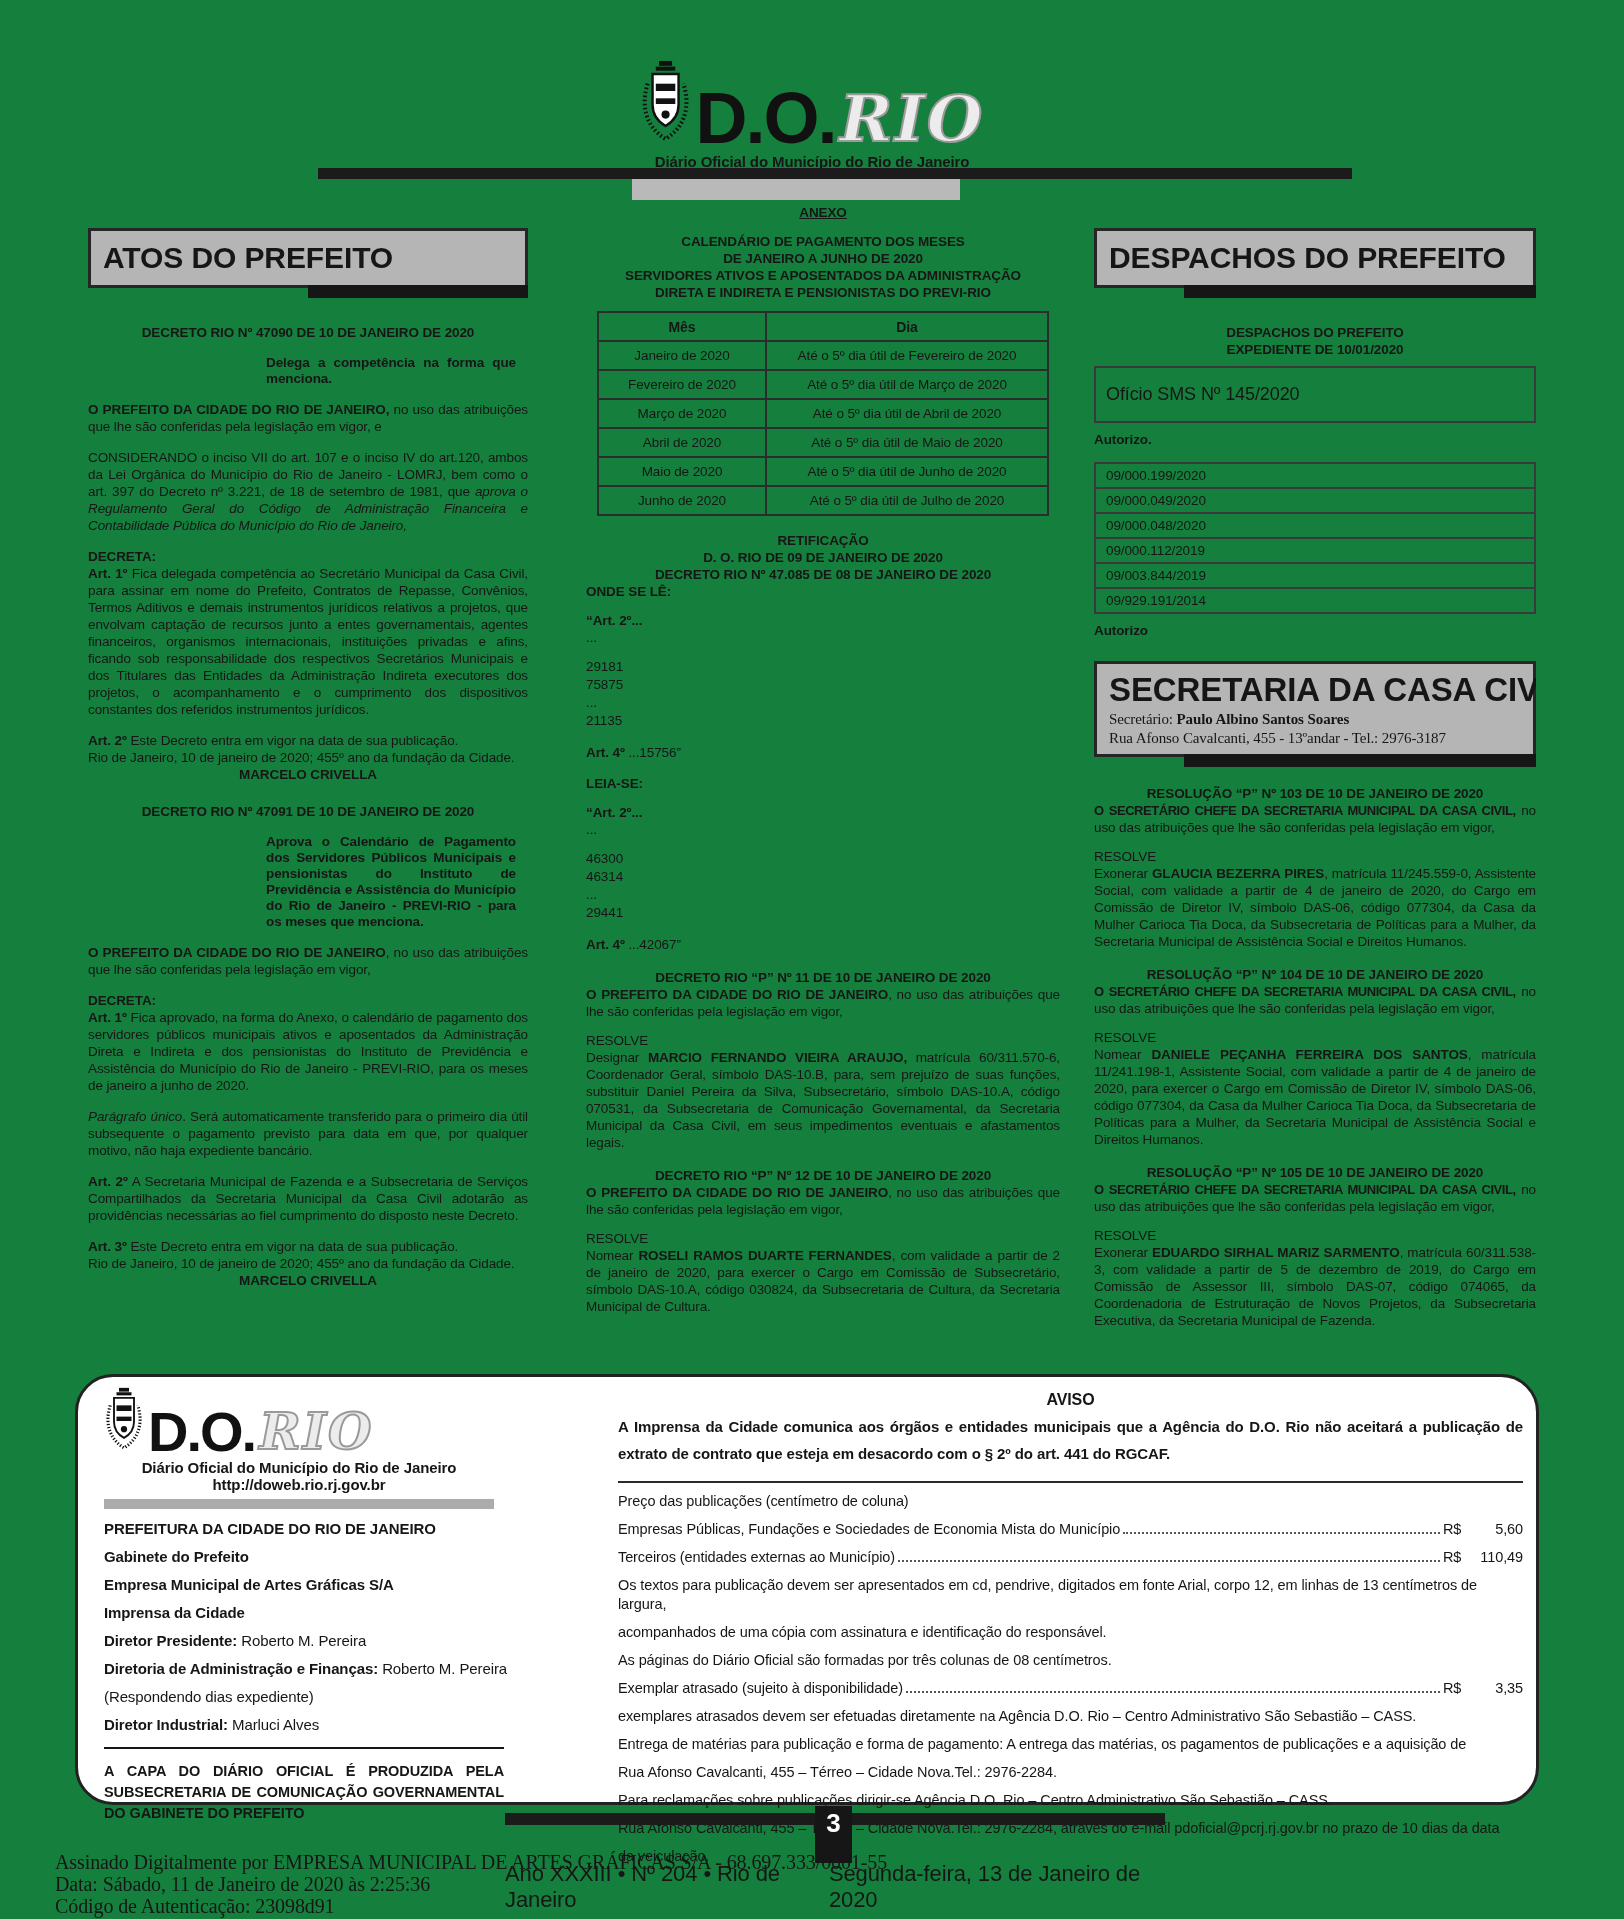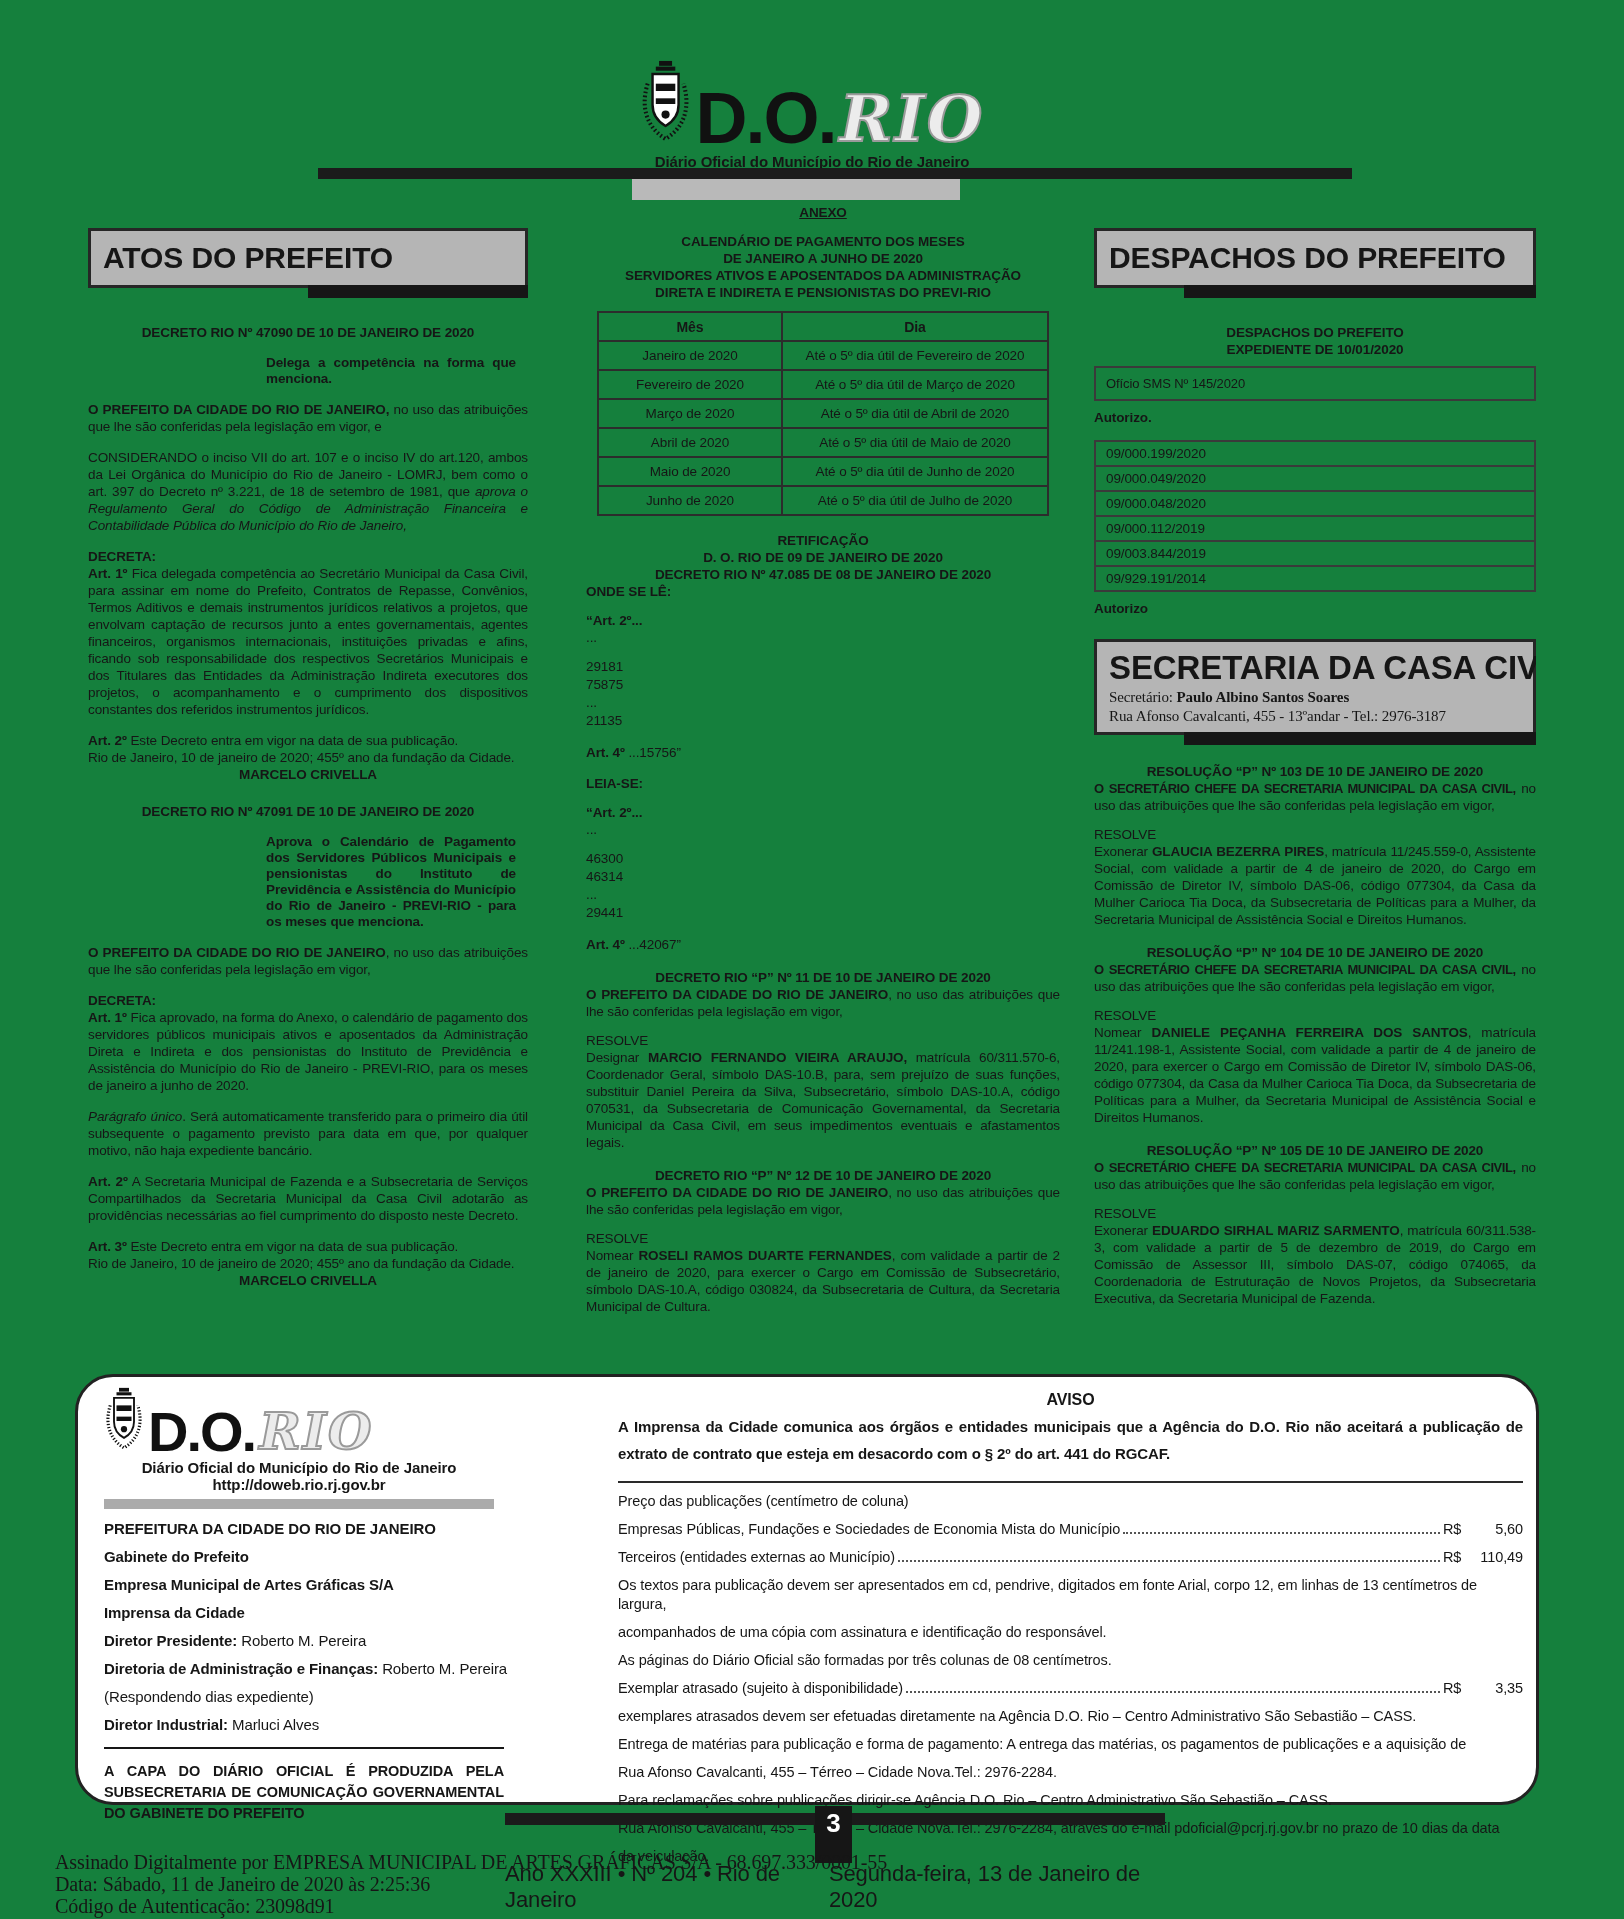--- a/index.html
+++ b/index.html
@@ -47,26 +47,26 @@
   .mt8{margin-top:8px;} .mt12{margin-top:12px;} .mt14{margin-top:14px;}
   .mt16{margin-top:16px;} .mt20{margin-top:20px;}
   .mt28{margin-top:28px;} .mt36{margin-top:36px;}
   .ementa { margin-left:178px; width:250px; font-weight:bold; font-size:13.5px; line-height:16px; text-align:justify; }
   .underline { text-decoration:underline; }
 
   
   table.cal { border-collapse:collapse; margin:10px auto 0; width:452px; }
   table.cal th, table.cal td { border:2px solid #2c2c2c; text-align:center; font-size:13.5px; height:29px; padding:1px 4px; }
   table.cal th { font-weight:bold; font-size:14px; }
-  table.cal .c1 { width:184px; }
+  table.cal .c1 { width:168px; }
 
   .num-line { font-size:13.5px; line-height:18px; }
 
   
-  .oficio-box { border:2px solid #3a3a3a; padding:8px 10px; font-size:13px; margin-top:8px; }
+  .oficio-box { border:2px solid #3a3a3a; padding:16px 10px; font-size:18px; margin-top:8px; }
   .proc-box { border:2px solid #3a3a3a; margin-top:14px; }
   .proc-box .proc-row { padding:4px 10px; font-size:13.5px; border-top:2px solid #3a3a3a; }
   .proc-box .proc-row:first-child { border-top:none; }
 
   
   #bottom-box { position:absolute; left:75px; top:1374px; width:1464px; height:431px;
     border:3px solid #222; border-radius:38px; background:#fff; }
   .ib-left { position:absolute; left:26px; top:8px; width:420px; }
   .ib-left .logo-row { justify-content:flex-start; }
   .ib-do { font-weight:bold; font-size:56px; line-height:0.9; letter-spacing:-2px; color:#111; }

